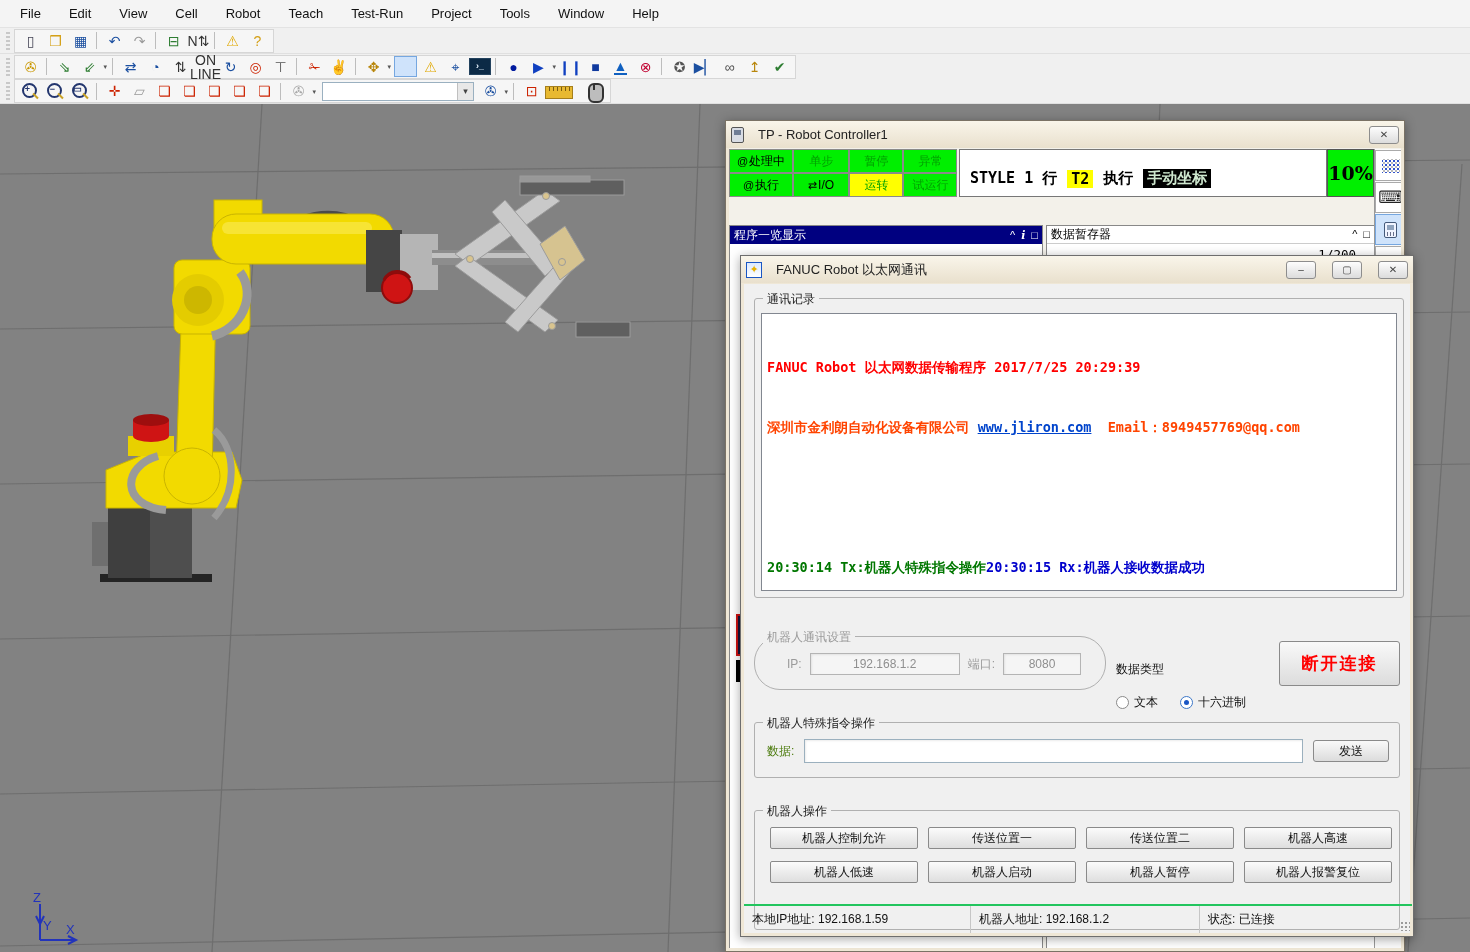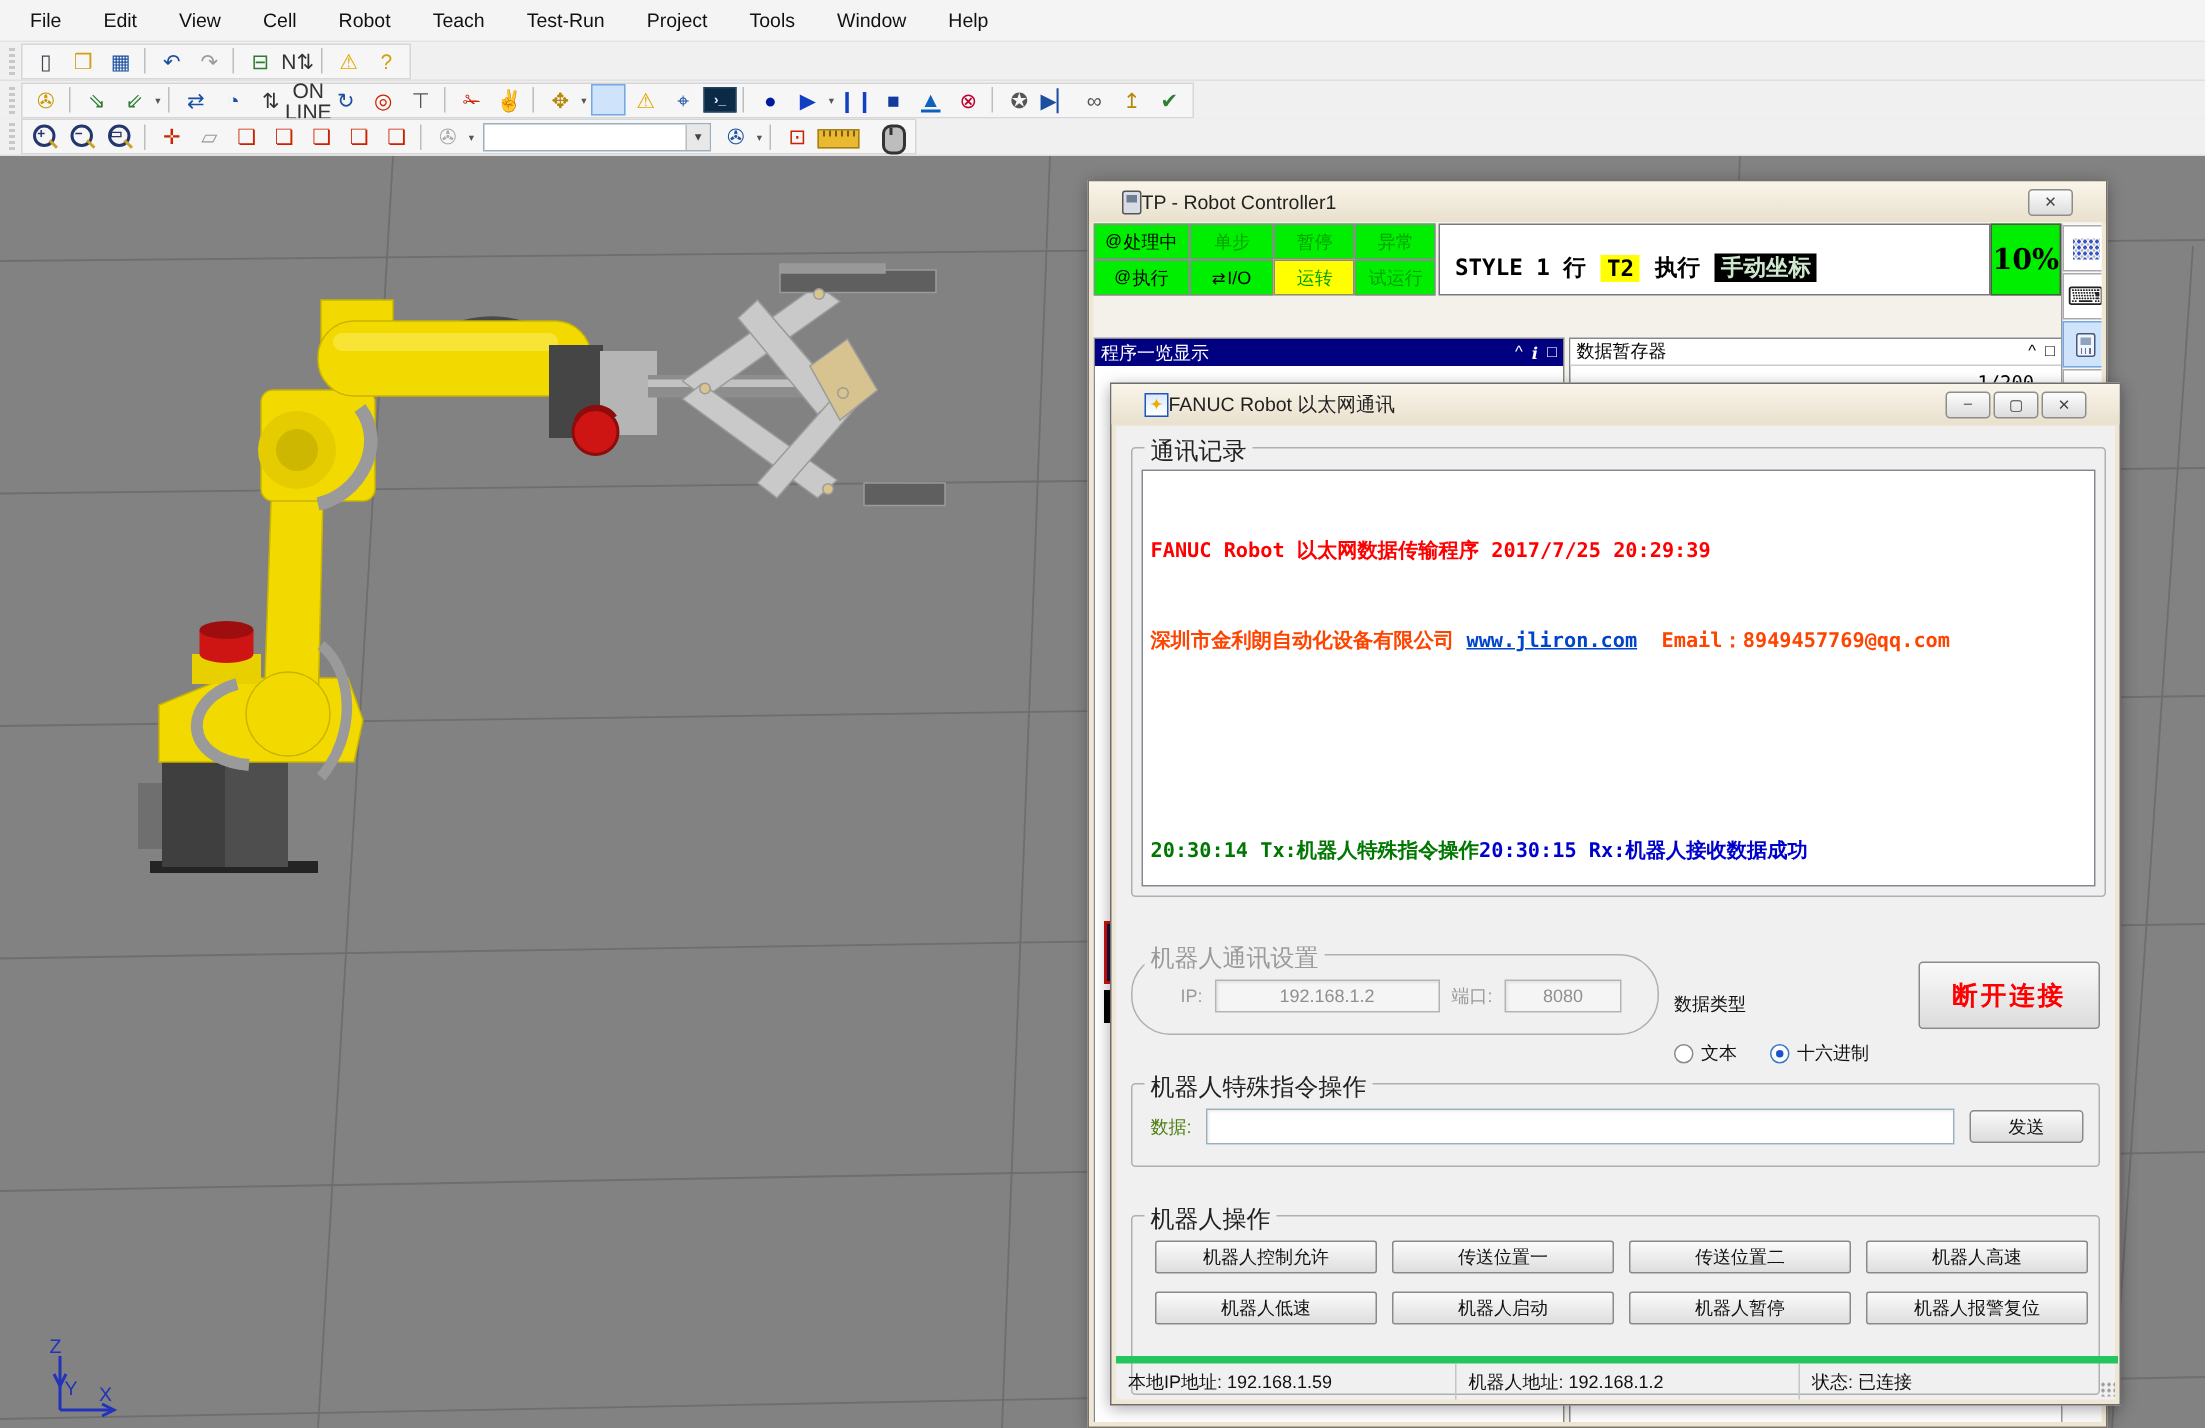--- a/index.html
+++ b/index.html
@@ -45,21 +45,21 @@
   .pendant::before { content:""; position:absolute; left:2px; top:2px; width:7px; height:5px; background:#8fa3bd; }
   .pendant::after { content:""; position:absolute; left:2px; top:9px; width:7px; height:4px;
         background:repeating-linear-gradient(90deg,#69708a 0 1px,transparent 1px 3px); }
 
   
   #viewport { position:absolute; left:0; top:104px; width:1470px; height:848px; background:var(--viewport_bg,#828282); }
   #viewport svg { position:absolute; left:0; top:0; }
 
   
   .win { position:absolute; border:1px solid #7a7265; box-shadow:0 2px 10px rgba(0,0,0,.35); background:#efe7d6; }
-  .titlebar { height:27px; display:flex; align-items:center; padding:0 22px; gap:0;
+  .titlebar { height:27px; display:flex; align-items:center; padding:0 5px; gap:14px;
               background:linear-gradient(180deg,#f9f5ea, #e9e0cd); font-size:13px; color:#222; }
   .cap-btn { width:30px; height:18px; border:1px solid #8d8d8d; border-radius:3px; background:linear-gradient(180deg,#fdfdfd,#dcdcdc);
              display:flex; align-items:center; justify-content:center; font-size:10px; color:#444; margin-left:2px; }
 
   
   #tpwin { left:725px; top:120px; width:680px; height:832px; }
   #tp-client { position:absolute; left:3px; top:27px; right:3px; bottom:3px; background:#f3f1ea; overflow:hidden; }
   .tp-ico { width:13px; height:16px; background:#d8dce4; border:1px solid #555; border-radius:2px; position:relative; }
   .tp-ico::before { content:""; position:absolute; left:2px; top:2px; width:7px; height:5px; background:#6f7d95; }
   #badges { position:absolute; left:0; top:1px; width:228px; height:48px; display:grid;
@@ -104,21 +104,21 @@
   #side-id { font-size:13px; font-weight:bold; color:#333; font-family:"DejaVu Serif", serif; }
   .artifact1 { position:absolute; left:7px; top:466px; width:11px; height:42px; background:#14143a; border:2px solid #cc1111; }
   .artifact2 { position:absolute; left:7px; top:512px; width:13px; height:22px; background:#000; }
 
   
   #dialog { left:740px; top:255px; width:674px; height:682px; border:1px solid #6e6e6e; }
   #dlg-client { position:absolute; left:3px; top:28px; right:3px; bottom:3px; background:#f0f0f0; }
   .dlg-ico { width:16px; height:16px; background:#fff; border:1px solid #1a56c4; display:flex; align-items:center;
              justify-content:center; font-size:11px; color:#e8b100; background:linear-gradient(180deg,#dce9ff,#ffffff); }
   .groupbox { position:absolute; border:1px solid #b0b0b0; border-radius:3px; }
-  .legend { position:absolute; top:-8px; left:8px; background:#f0f0f0; padding:0 4px; font-size:16px; color:#222; }
+  .legend { position:absolute; top:-8px; left:8px; background:#f0f0f0; padding:0 4px; font-size:12px; color:#222; }
   .legend.dim { color:#9a9a9a; }
   #logbox { position:absolute; left:6px; top:14px; width:636px; height:278px; background:#fff; border:1px solid #828790;
             padding:3px 5px; font-family:"DejaVu Sans Mono", monospace; font-size:13.5px; font-weight:bold;
             line-height:20px; white-space:pre; overflow:hidden; }
   .lg-red { color:var(--log_red,#ff0000); }
   .lg-co  { color:var(--log_company,#ff4400); }
   .lg-link{ color:var(--log_link,#0044cc); text-decoration:underline; }
   .lg-tx  { color:var(--log_tx,#007700); }
   .lg-rx  { color:var(--log_rx,#0000cc); }
   .fld-label { font-size:12px; color:#9a9a9a; }
@@ -128,21 +128,21 @@
   .rdot { width:13px; height:13px; border-radius:50%; border:1px solid #8a8a8a; background:#fff; position:relative; }
   .radio.checked .rdot { border-color:#3c77c8; }
   .radio.checked .rdot::after { content:""; position:absolute; left:3px; top:3px; width:5px; height:5px; border-radius:50%; background:#1a56c4; }
   .btn3d { background:linear-gradient(180deg,#f9f9f9,#dcdcdc); border:1px solid #8a8a8a; border-radius:3px;
            display:flex; align-items:center; justify-content:center; font-size:12px; color:#111; cursor:default; }
   #disconnect-btn { position:absolute; left:535px; top:357px; width:121px; height:45px;
                     font-size:17px; font-weight:bold; color:var(--red_accent,#ff0000); letter-spacing:2px; }
   #ops-grid { display:grid; grid-template-columns:repeat(4,148px); gap:12px 10px; padding:16px 0 0 15px; }
   .op-btn { height:22px; font-size:12px; background:linear-gradient(180deg,#fbfbfb,#dedede); border:1px solid #8a8a8a;
             border-radius:2px; display:flex; align-items:center; justify-content:center; color:#111; }
-  #dlg-status { position:absolute; left:0; bottom:0; width:668px; height:29px; border-top:5px solid #22c55e;
+  #dlg-status { position:absolute; left:0; bottom:0; width:668px; height:29px; border-top:2px solid #22c55e;
                 display:flex; font-size:12px; color:#111; align-items:center; }
   #dlg-status .cell { height:100%; display:flex; align-items:center; padding-left:8px; border-right:1px solid #c6c6c6; }
   #grip-dots { position:absolute; right:2px; bottom:2px; width:10px; height:10px;
       background-image:radial-gradient(#9a9a9a 1px, transparent 1.2px); background-size:4px 4px; }
 </style>
 </head>
 <body>
 
 <div id="menubar">
   <div style="display:flex;">

